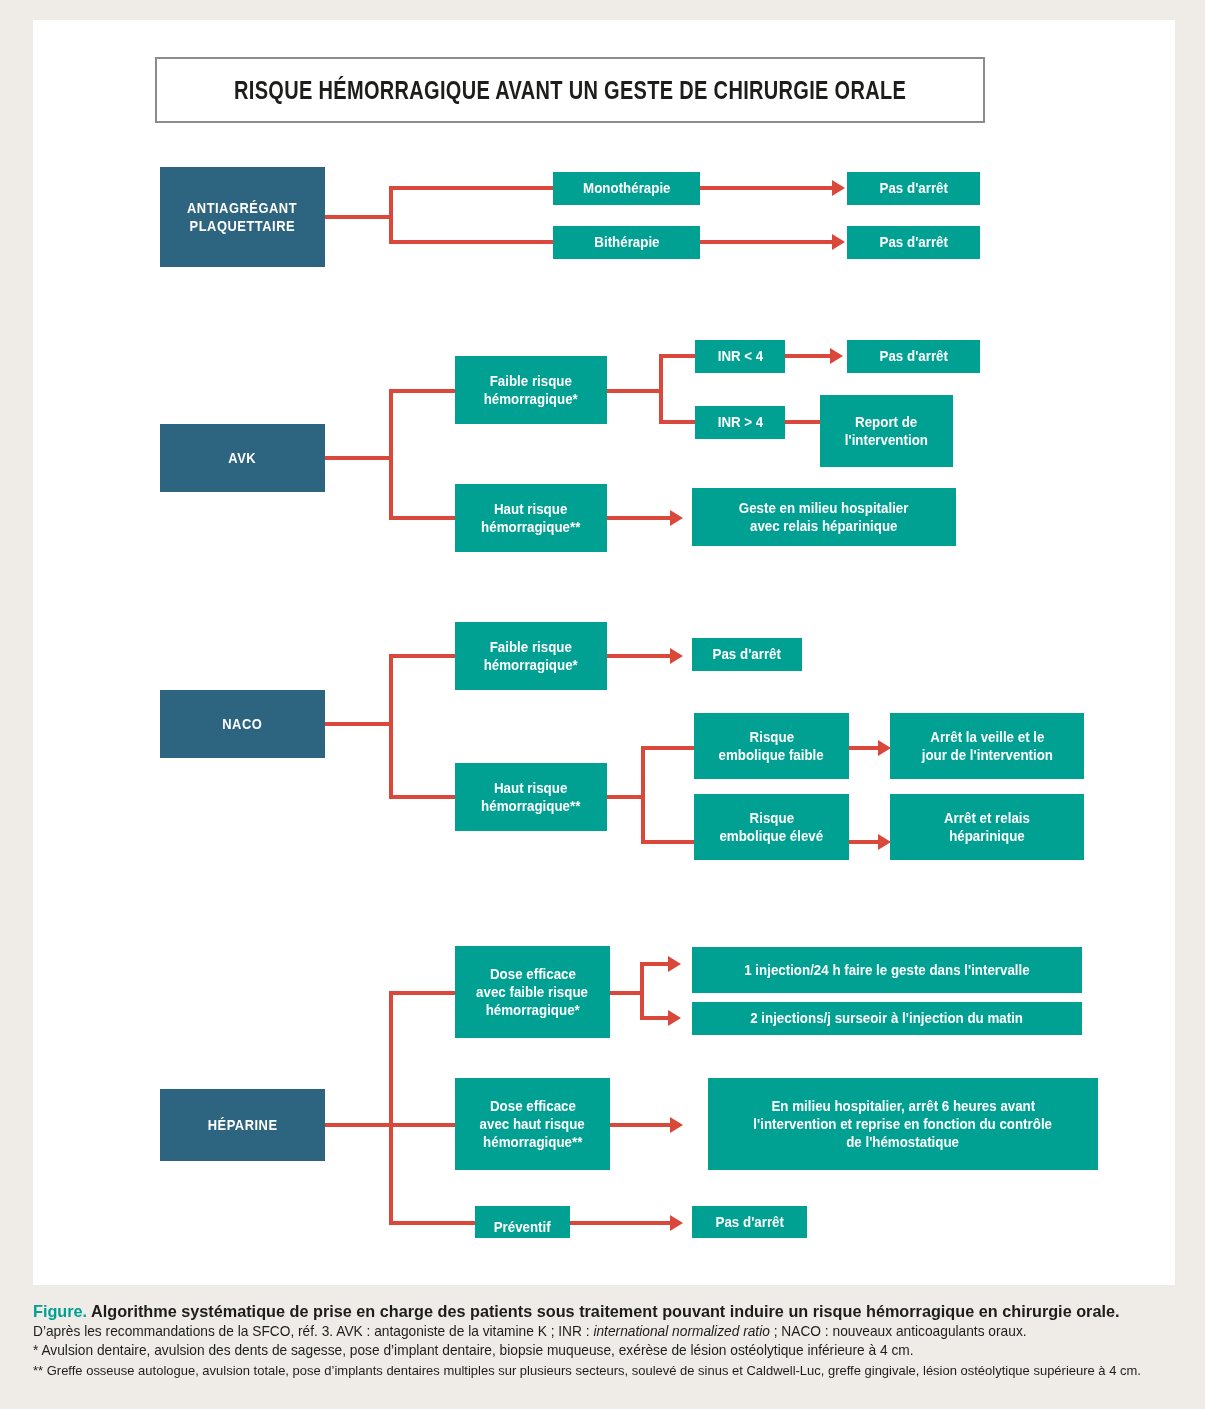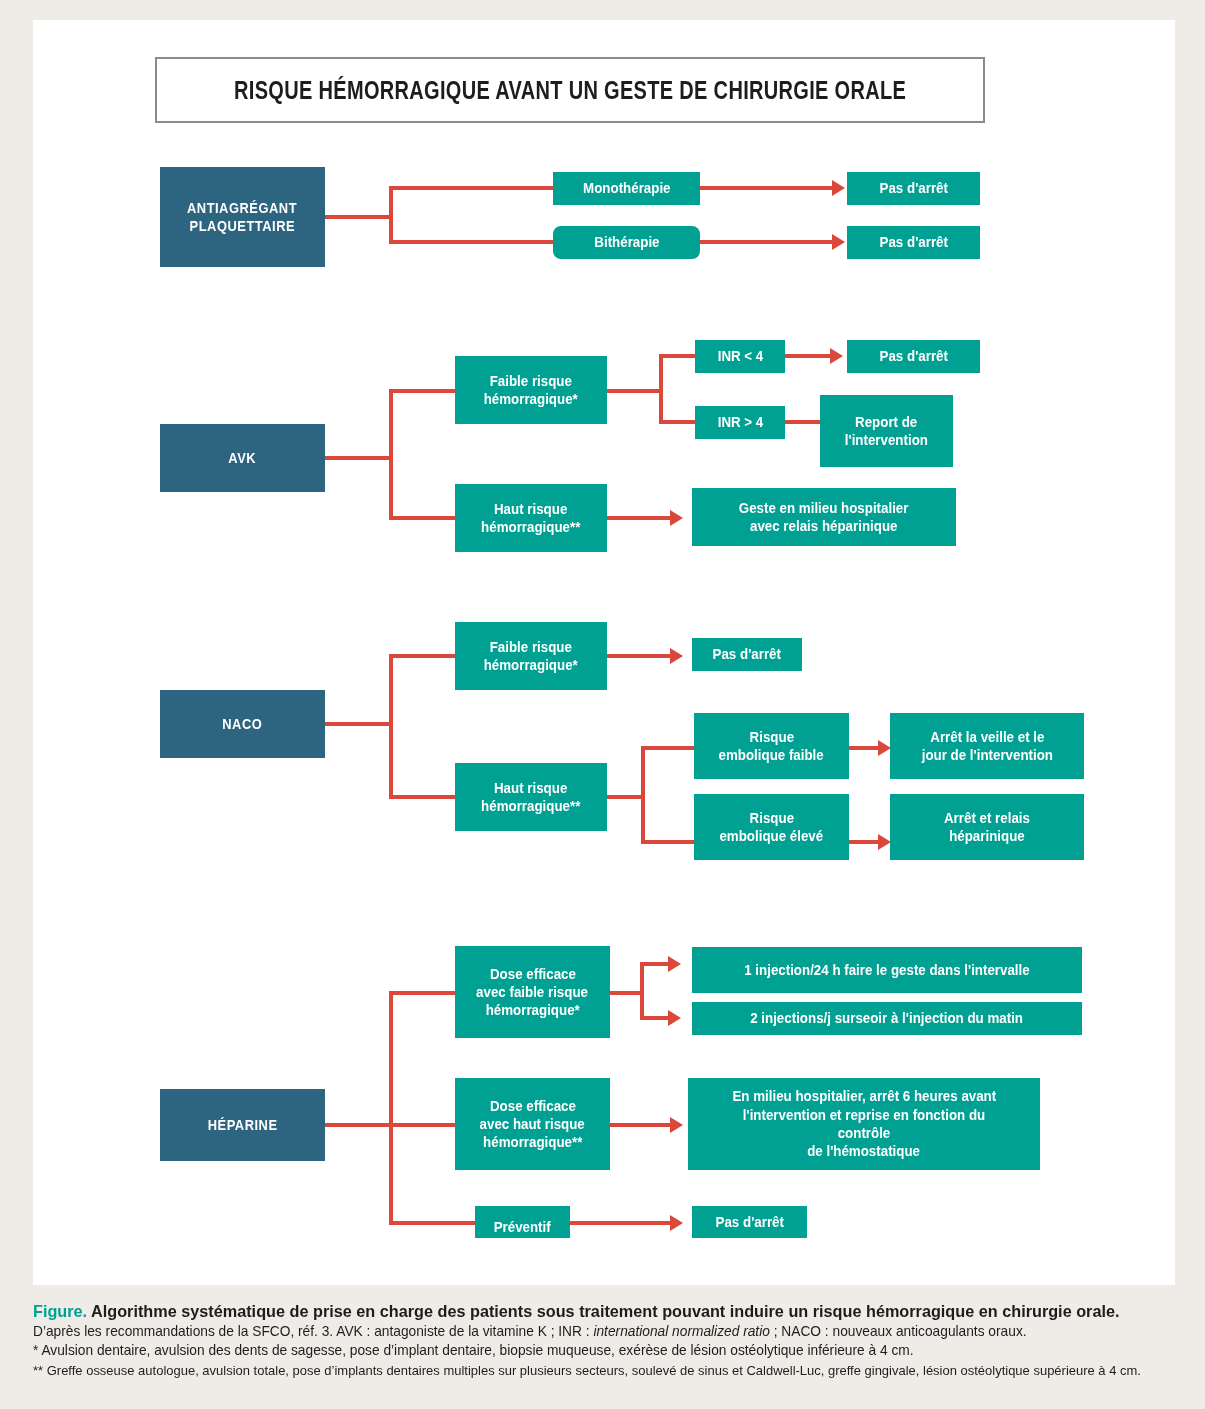--- a/index.html
+++ b/index.html
@@ -86,21 +86,21 @@
   </div>
 
   <div class="h" style="left:325px;top:215px;width:68px;"></div>
   <div class="v" style="left:389px;top:186px;height:58px;"></div>
   <div class="h" style="left:389px;top:186px;width:164px;"></div>
   <div class="h" style="left:389px;top:240px;width:164px;"></div>
 
   <div class="node tnode" style="left:553px;top:172px;width:147px;height:33px;">
     <span>Monothérapie</span>
   </div>
-  <div class="node tnode" style="left:553px;top:226px;width:147px;height:33px;border-radius:8px;">
+  <div class="node tnode" style="left:553px;top:226px;width:147px;height:33px;">
     <span>Bithérapie</span>
   </div>
 
   <div class="h" style="left:700px;top:186px;width:132px;"></div>
   <div class="arrow" style="left:832px;top:180px;"></div>
   <div class="h" style="left:700px;top:240px;width:132px;"></div>
   <div class="arrow" style="left:832px;top:234px;"></div>
 
   <div class="node tnode" style="left:847px;top:172px;width:133px;height:33px;">
     <span>Pas d'arrêt</span>
@@ -247,21 +247,21 @@
 
   <div class="node tnode" style="left:455px;top:1078px;width:155px;height:92px;flex-direction:column;">
     <span>Dose efficace</span>
     <span>avec haut risque</span>
     <span>hémorragique**</span>
   </div>
 
   <div class="h" style="left:610px;top:1123px;width:60px;"></div>
   <div class="arrow" style="left:670px;top:1117px;"></div>
 
-  <div class="node tnode" style="left:688px;top:1078px;width:352px;height:92px;flex-direction:column;">
+  <div class="node tnode" style="left:708px;top:1078px;width:390px;height:92px;flex-direction:column;">
     <span>En milieu hospitalier, arrêt 6 heures avant</span>
     <span>l'intervention et reprise en fonction du contrôle</span>
     <span>de l'hémostatique</span>
   </div>
 
   <div class="node tnode" style="left:475px;top:1206px;width:95px;height:32px;align-items:flex-end;">
     <span>Préventif</span>
   </div>
 
   <div class="h" style="left:570px;top:1221px;width:100px;"></div>

